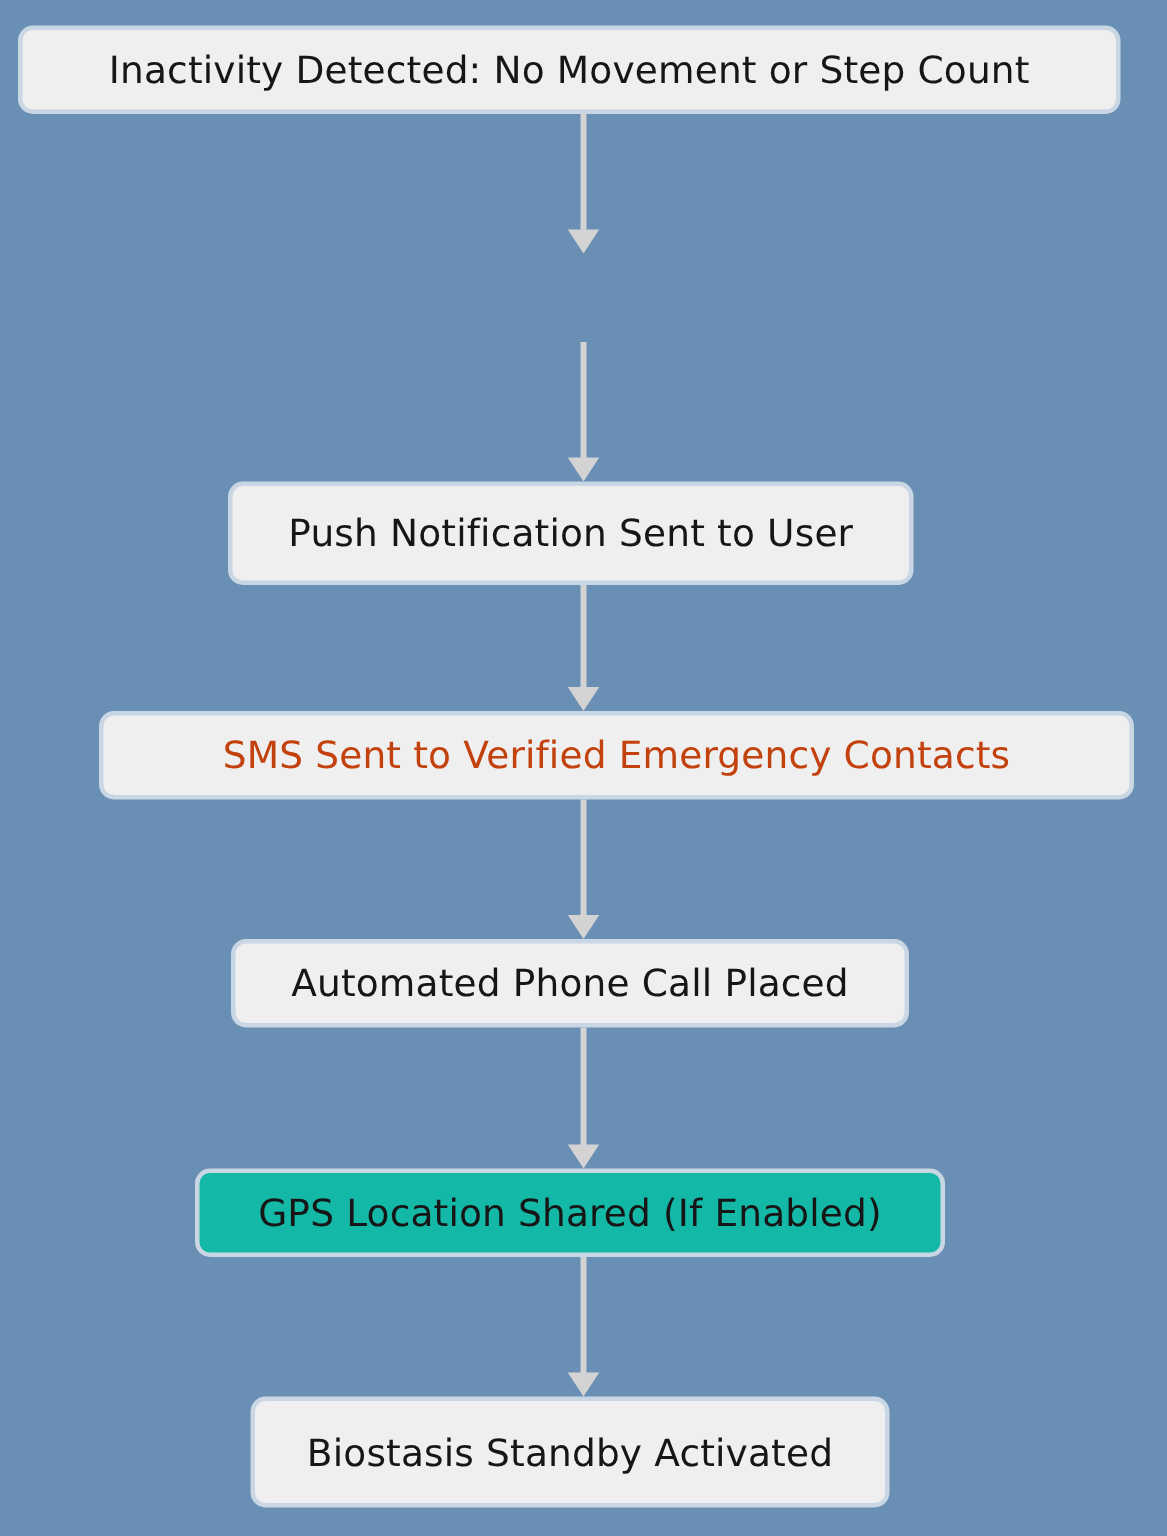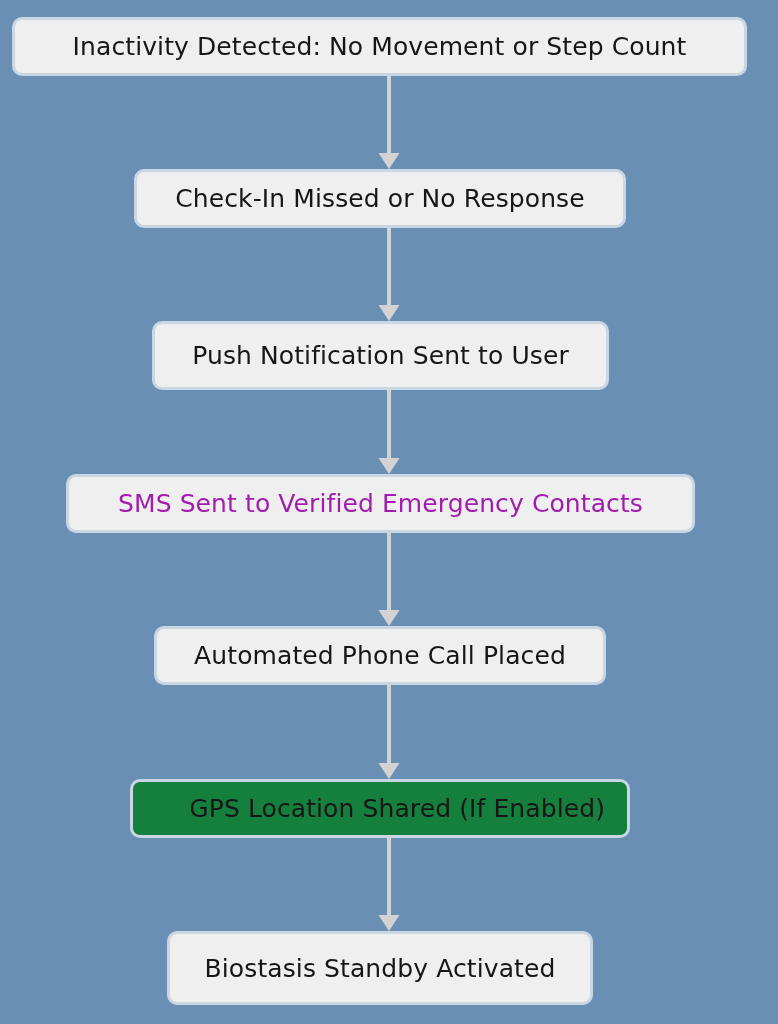--- a/index.html
+++ b/index.html
@@ -85,31 +85,28 @@
     </div>
     <div class="edge" style="left: 376px; top: 838px; height: 93px;">
       <svg width="26" height="93" viewBox="0 0 26 93">
         <line x1="13" y1="0" x2="13" y2="79" stroke="#d3d3d3" stroke-width="4"></line>
         <polygon points="2.5,77 23.5,77 13,93" fill="#d3d3d3"></polygon>
       </svg>
     </div>
     <div class="node" style="left: 12px; top: 17px; width: 735px; height: 59px; background: rgb(239, 239, 239); border-color: rgb(201, 214, 227); color: rgb(22, 22, 22);">
       <span>Inactivity Detected: No Movement or Step Count</span>
     </div>
-    <div class="node" style="left: 134px; top: 169px; width: 492px; height: 59px; background: rgb(239, 239, 239); border-color: rgb(201, 214, 227); color: rgb(22, 22, 22);">
-      <span>Check-In Missed or No Response</span>
-    </div>
     <div class="node" style="left: 152px; top: 321px; width: 457px; height: 69px; background: rgb(239, 239, 239); border-color: rgb(201, 214, 227); color: rgb(22, 22, 22);">
       <span>Push Notification Sent to User</span>
     </div>
-    <div class="node" style="left: 66px; top: 474px; width: 629px; height: 59px; background: rgb(239, 239, 239); border-color: rgb(201, 214, 227); color: #a21caf;">
+    <div class="node" style="left: 66px; top: 474px; width: 690px; height: 59px; background: rgb(239, 239, 239); border-color: rgb(201, 214, 227); color: #c2410c;">
       <span>SMS Sent to Verified Emergency Contacts</span>
     </div>
     <div class="node" style="left: 154px; top: 626px; width: 452px; height: 59px; background: rgb(239, 239, 239); border-color: rgb(201, 214, 227); color: rgb(22, 22, 22);">
       <span>Automated Phone Call Placed</span>
     </div>
-    <div class="node" style="left: 130px; top: 779px; width: 500px; height: 59px; background: #15803d; border-color: rgb(201, 214, 227); color: rgb(22, 22, 22); justify-content: flex-end;">
+    <div class="node" style="left: 130px; top: 779px; width: 500px; height: 59px; background: #14b8a6; border-color: rgb(201, 214, 227); color: rgb(22, 22, 22);">
       <span>GPS Location Shared (If Enabled)</span>
     </div>
     <div class="node" style="left: 167px; top: 931px; width: 426px; height: 74px; background: rgb(239, 239, 239); border-color: rgb(201, 214, 227); color: rgb(22, 22, 22);">
       <span>Biostasis Standby Activated</span>
     </div>
   </div>
 
 </body></html>

